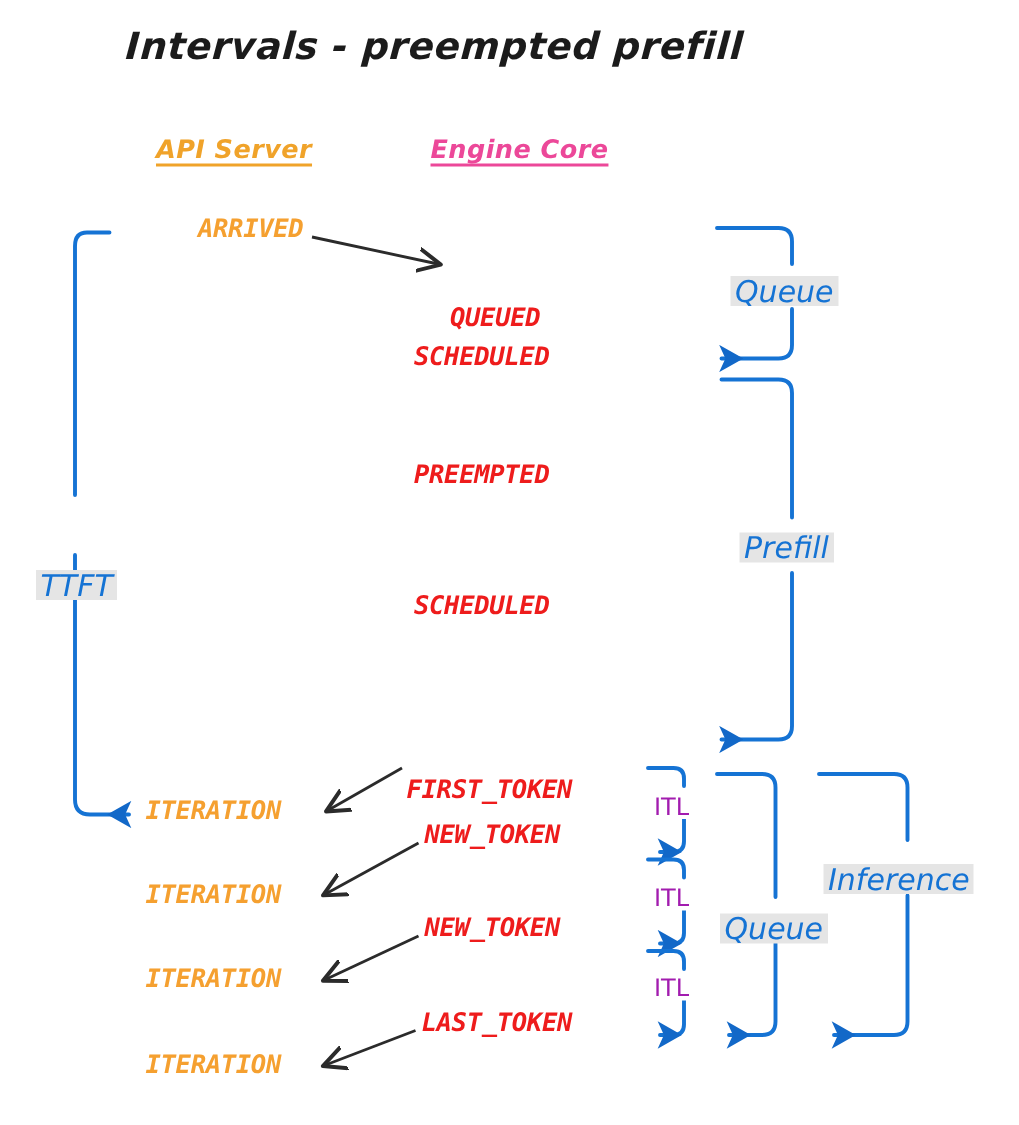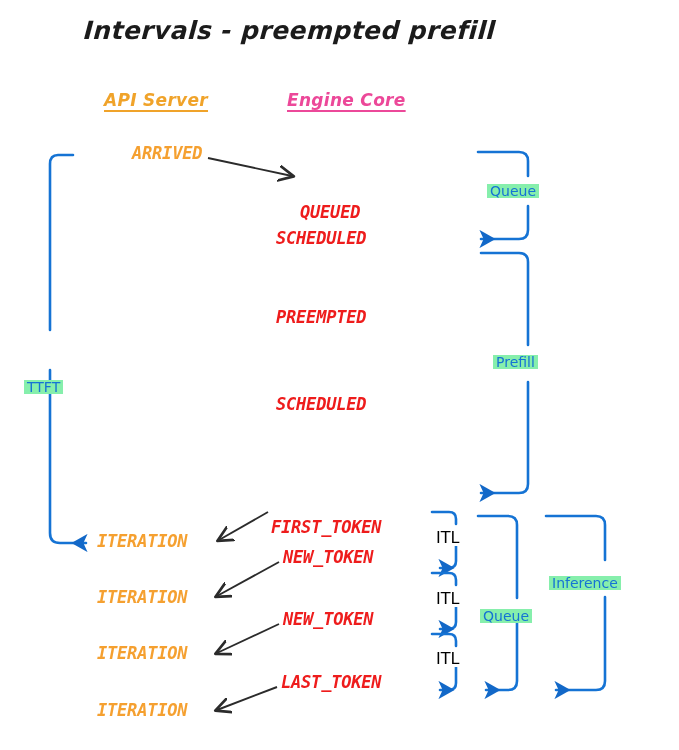--- a/index.html
+++ b/index.html
@@ -61,31 +61,32 @@
   .blue-svg {
     position: absolute;
     left: 0;
     top: 0;
     width: 679px;
     height: 750px;
     pointer-events: none;
   }
   .blk-lbl {
     font-family: "DejaVu Sans", sans-serif;
-    font-size: 14px;
+    font-size: 20px;
     font-weight: 400;
     color: #1573D4;
-    background: #86efac;
+    background: #e5e5e5;
     padding: 0 3px;
+    font-style: italic;
   }
   .itl-lbl {
     font-family: "DejaVu Sans", sans-serif;
     font-size: 16px;
     font-weight: 400;
-    color: #000000;
+    color: #a21caf;
     background: #ffffff;
     padding: 0 2px;
   }
 </style>
 </head>
 <body>
 
 <div id="canvas">
 
   <svg class="blue-svg" viewBox="0 0 679 750" xmlns="http://www.w3.org/2000/svg">

